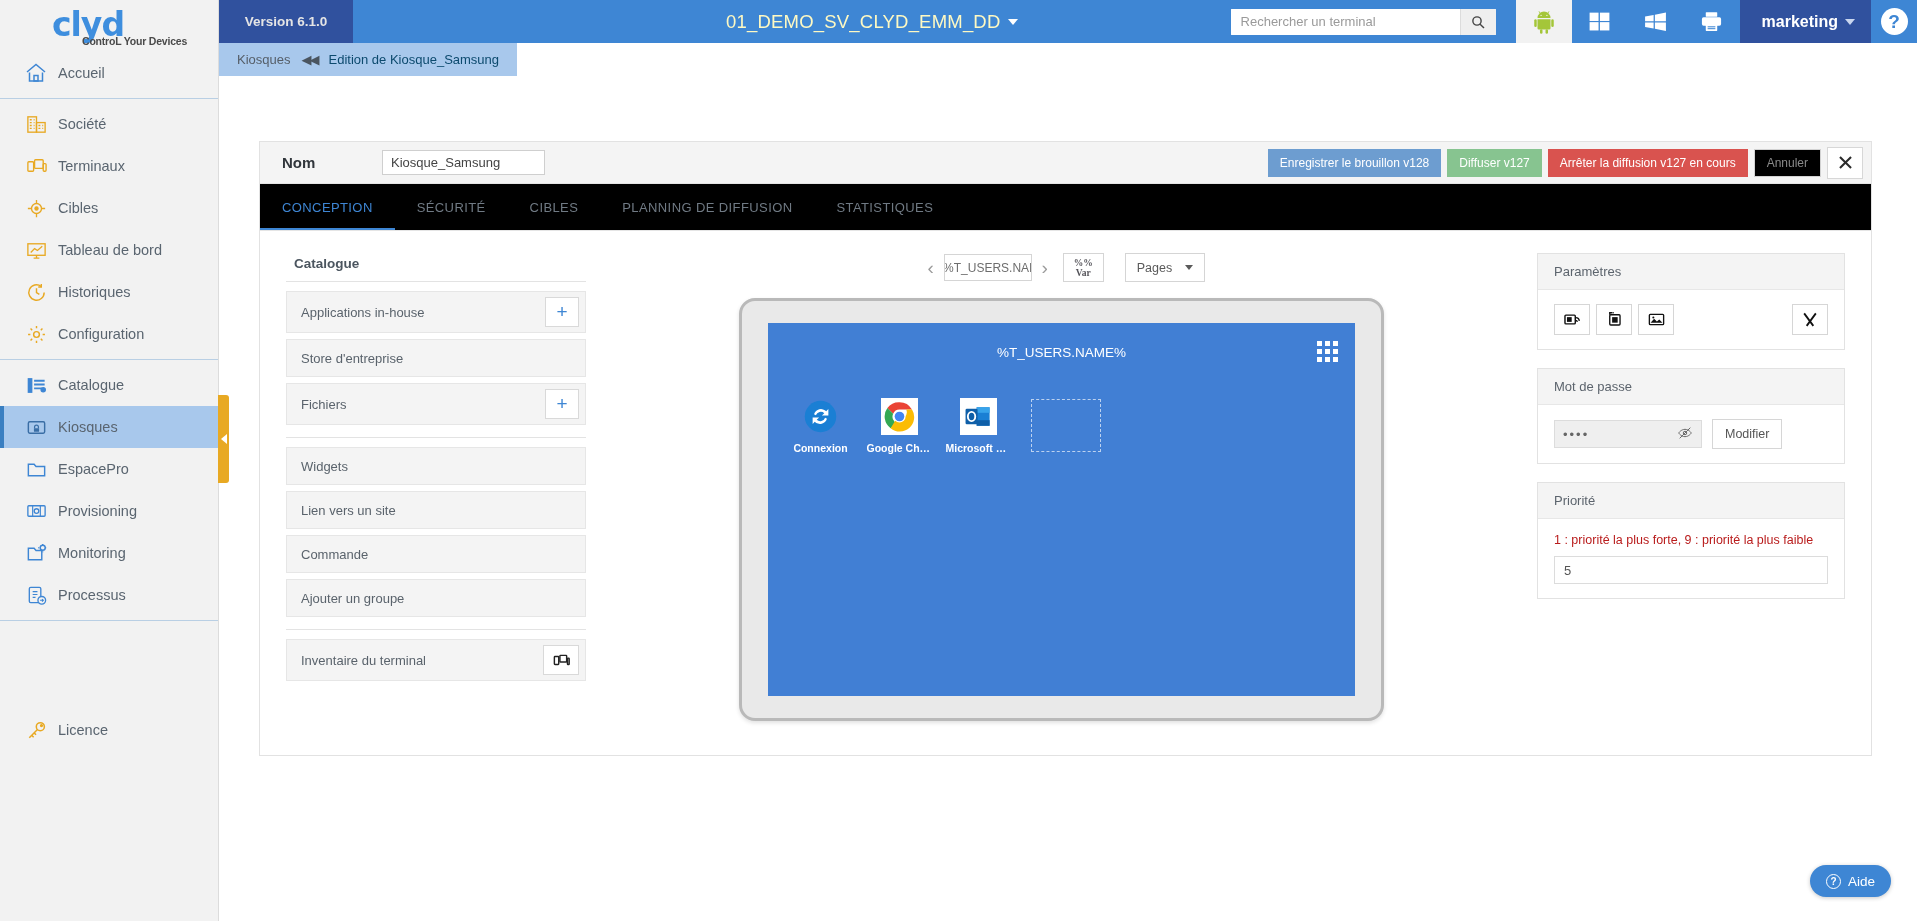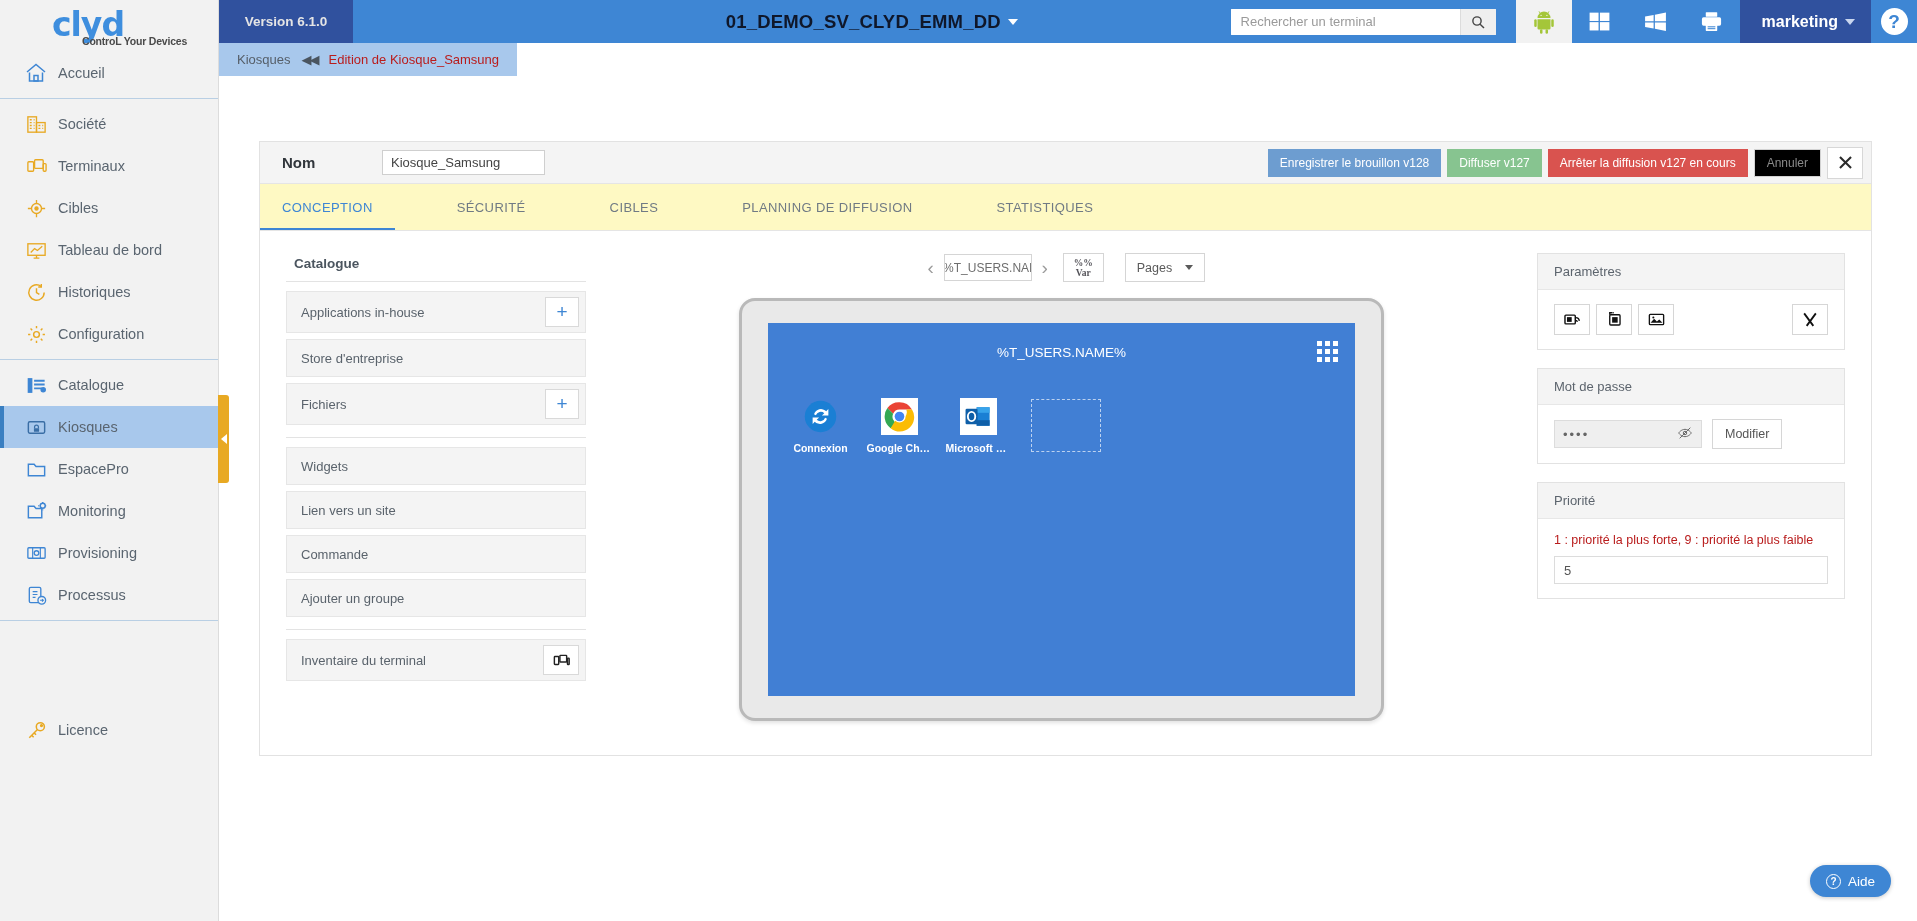--- a/index.html
+++ b/index.html
@@ -65,21 +65,21 @@
 
   
   .topbar { height: 43px; background: #3e86d4; display: flex; align-items: stretch; position: relative; }
   .version-badge {
     width: 134px; background: #30519e; color: #e5e5e5;
     display: flex; align-items: center; justify-content: center;
     font-size: 13.5px; font-weight: bold;
   }
   .topbar-title {
     flex: 1; display: flex; align-items: center; justify-content: center;
-    color: #0f172a; font-size: 18.5px; font-weight: bold; letter-spacing: 0.2px;
+    color: #fef9c3; font-size: 18.5px; font-weight: normal; letter-spacing: 0.2px;
     padding-left: 140px;
     margin-left: 20px;
   }
   .caret-down {
     display: inline-block; margin-left: 7px;
     width: 0; height: 0;
     border-left: 5px solid transparent; border-right: 5px solid transparent;
     border-top: 6px solid #ffffff;
   }
   .search-box {
@@ -117,21 +117,21 @@
   }
 
   
   .breadcrumb-row { height: 33px; background: #ffffff; display: flex; }
   .breadcrumb {
     background: #a8c8ec; height: 33px; display: flex; align-items: center;
     padding: 0 18px; gap: 11px; min-width: 253px;
   }
   .bc-link { font-size: 13px; color: #555e68; cursor: pointer; }
   .bc-sep { color: #4a5560; font-size: 13px; letter-spacing: -2px; }
-  .bc-current { font-size: 13px; color: #b91c1c; }
+  .bc-current { font-size: 13px; color: #0c4a6e; }
 
   
   .main { flex: 1; background: #ffffff; position: relative; overflow: hidden; }
   .panel {
     position: absolute; left: 40px; top: 65px;
     width: 1613px; background: #fff;
     border: 1px solid #e2e2e2;
   }
   .panel-head {
     height: 42px; background: #f4f4f4; border-bottom: 1px solid #e5e5e5;
@@ -154,21 +154,21 @@
   .btn-stop { background: #d9534f; }
   .btn-cancel {
     background: #000000; color: #8a8a8a; border: 1px solid #d2d2d2;
   }
   .btn-close {
     background: #fff; border: 1px solid #d7d7d7; width: 36px; height: 32px;
     display: flex; align-items: center; justify-content: center; cursor: pointer;
   }
 
   
-  .tabs { display: flex; border-bottom: 1px solid #e5e5e5; background: #fef9c3; gap: 40px; }
+  .tabs { display: flex; border-bottom: 1px solid #e5e5e5; background: #000000; }
   .tab {
     padding: 16px 22px 13px; font-size: 13px; color: #707a84;
     cursor: pointer; letter-spacing: 0.4px; border-bottom: 2px solid transparent;
   }
   .tab.active { color: #3e86d4; border-bottom-color: #3e86d4; }
 
   
   .panel-body { display: flex; padding: 22px 26px 34px; gap: 16px; }
   .col-left { width: 300px; flex: 0 0 300px; }
   .col-mid { flex: 1; display: flex; flex-direction: column; align-items: center; }
@@ -413,37 +413,37 @@
       <div class="nav-item">
         <span class="nav-ico">
           <svg width="23" height="23" viewBox="0 0 24 24" fill="none" stroke="#3e86d4" stroke-width="1.5">
             <path d="M3.5 18.5V6.5h6l2 2.4h9v9.6z"></path>
           </svg>
         </span>
         <span class="nav-label">EspacePro</span>
       </div>
       <div class="nav-item">
         <span class="nav-ico">
+          <svg width="23" height="23" viewBox="0 0 24 24" fill="none" stroke="#3e86d4" stroke-width="1.4">
+            <rect x="3" y="6" width="18" height="11" rx="1"></rect>
+            <path d="M8 6v11M16 6v11" stroke-width="1.2"></path>
+            <circle cx="12" cy="11.5" r="2.4"></circle>
+          </svg>
+        </span>
+        <span class="nav-label">Provisioning</span>
+      </div>
+      <div class="nav-item">
+        <span class="nav-ico">
           <svg width="23" height="23" viewBox="0 0 24 24" fill="none" stroke="#3e86d4" stroke-width="1.5">
             <path d="M3.5 18.5V6.5h6l2 2.4h6v9.6z"></path>
             <circle cx="18.5" cy="6" r="2.6"></circle>
               <path d="M18.5 3.4v-1.2M18.5 9.8v1M21.1 6h1M14.9 6h-1"></path>
           </svg>
         </span>
         <span class="nav-label">Monitoring</span>
-      </div>
-      <div class="nav-item">
-        <span class="nav-ico">
-          <svg width="23" height="23" viewBox="0 0 24 24" fill="none" stroke="#3e86d4" stroke-width="1.4">
-            <rect x="3" y="6" width="18" height="11" rx="1"></rect>
-            <path d="M8 6v11M16 6v11" stroke-width="1.2"></path>
-            <circle cx="12" cy="11.5" r="2.4"></circle>
-          </svg>
-        </span>
-        <span class="nav-label">Provisioning</span>
       </div>
       <div class="nav-item">
         <span class="nav-ico">
           <svg width="23" height="23" viewBox="0 0 24 24" fill="none" stroke="#3e86d4" stroke-width="1.4">
             <rect x="4.5" y="3.5" width="12" height="16" rx="1.5"></rect>
             <path d="M8 8h5M8 11h5M8 14h3" stroke-width="1.2"></path>
             <circle cx="17.5" cy="17" r="4" fill="#f2f2f2"></circle>
             <path d="M15.7 17h3.4M17.8 15.7l1.3 1.3-1.3 1.3" stroke-width="1.2"></path>
           </svg>
         </span>

